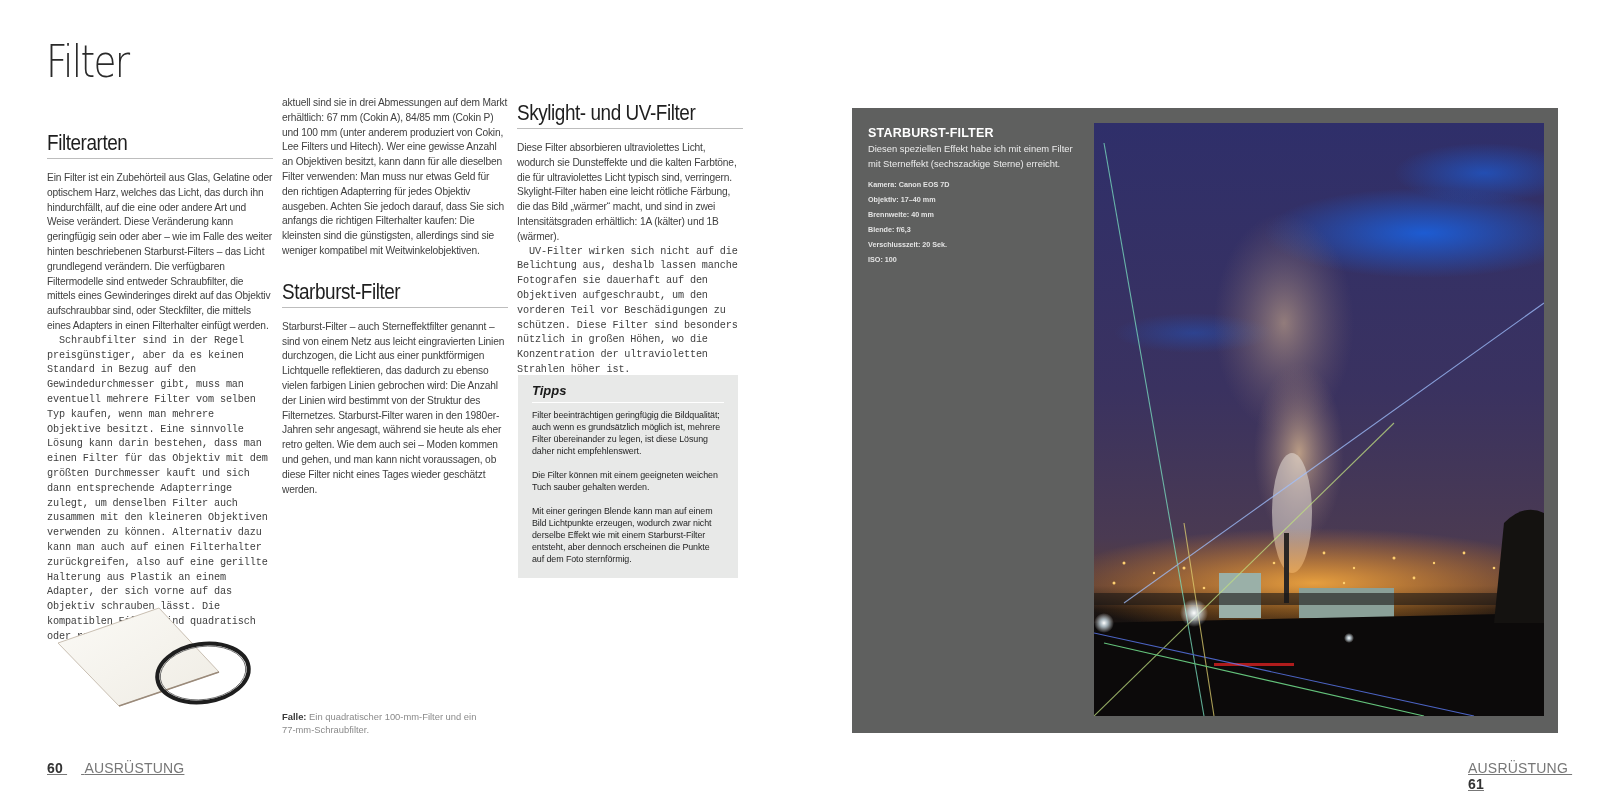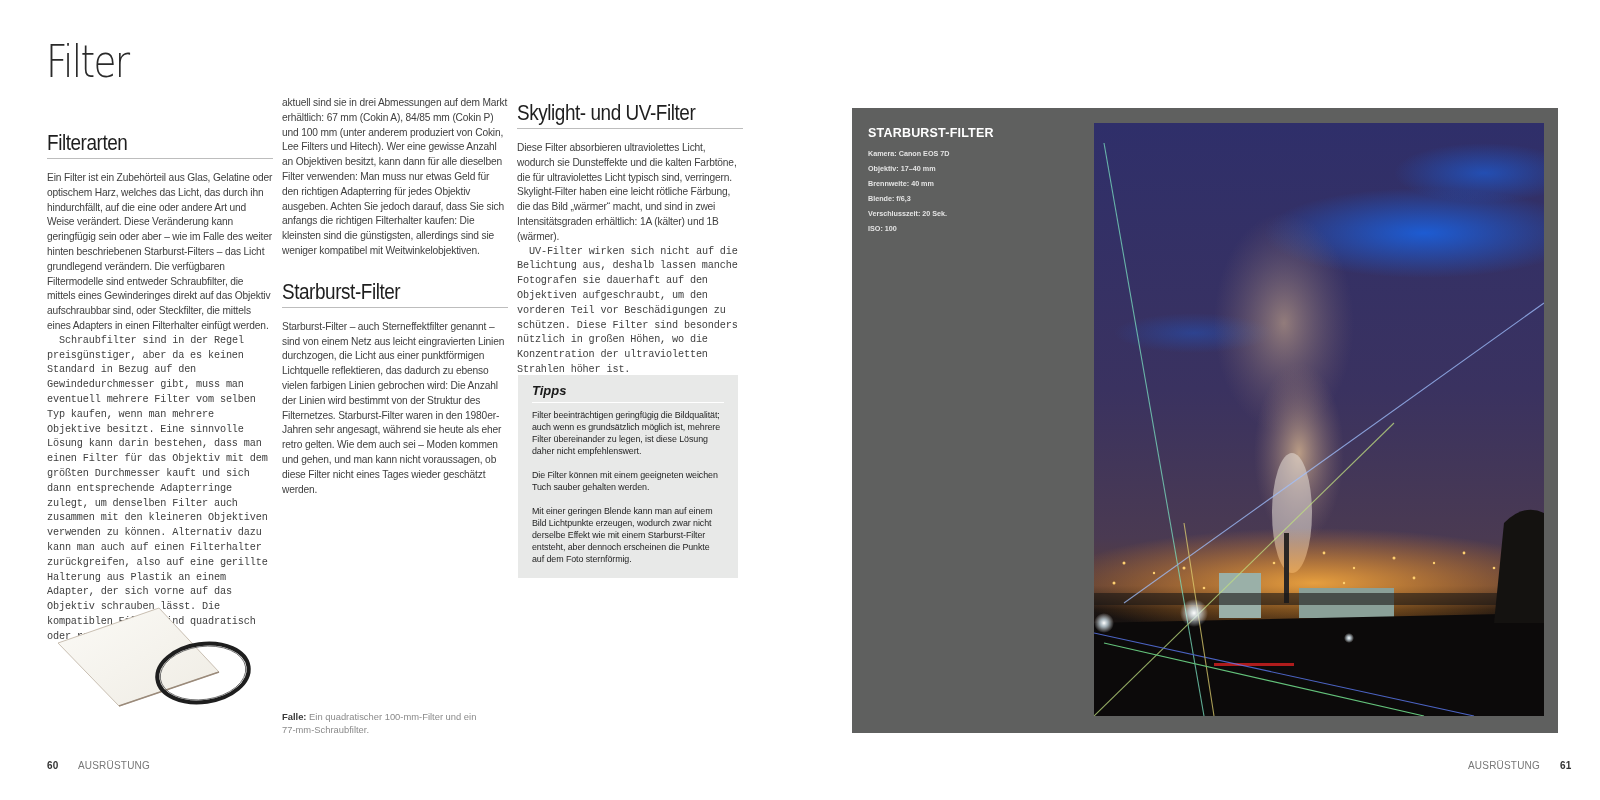--- a/index.html
+++ b/index.html
@@ -44,21 +44,21 @@
   }
 
   .filter-photo { position: absolute; left: 55px; top: 605px; width: 205px; height: 110px; }
 
   .caption {
     position: absolute; left: 282px; top: 710px; width: 200px;
     font-size: 9.4px; line-height: 13px; color: #8a8a8a;
   }
   .caption b { color: #3a3a3a; font-weight: bold; }
 
-  .folio { position: absolute; top: 760px; font-size: 10px; color: #777; letter-spacing: 0.2px; }
+  .folio { position: absolute; top: 760px; font-size: 14px; color: #777; letter-spacing: 0.2px; text-decoration: underline; }
   .folio .num { color: #333; font-weight: bold; }
 
   .photo-panel {
     position: absolute; left: 852px; top: 108px; width: 706px; height: 625px;
     background: #5f605f;
   }
   .panel-text { position: absolute; left: 16px; top: 18px; width: 210px; color: #f0f0f0; }
   .panel-title { font-size: 12.5px; font-weight: bold; color: #ffffff; letter-spacing: 0.2px; }
   .panel-desc { font-size: 9.4px; line-height: 14.5px; color: #ececec; margin-top: 2px; }
   .exif { margin-top: 6px; }
@@ -121,20 +121,21 @@
 
 <div class="folio" style="left:47px;">
   <span class="num">60</span>
   <span style="display:inline-block;width:14px"></span>
   <span>AUSRÜSTUNG</span>
 </div>
 
 <div class="photo-panel">
   <div class="panel-text">
     <div class="panel-title">STARBURST-FILTER</div>
+    <div class="panel-desc">Diesen speziellen Effekt habe ich mit einem Filter mit Sterneffekt (sechszackige Sterne) erreicht.</div>
     <div class="exif">
       <div>Kamera: Canon EOS 7D</div>
       <div>Objektiv: 17–40 mm</div>
       <div>Brennweite: 40 mm</div>
       <div>Blende: f/6,3</div>
       <div>Verschlusszeit: 20 Sek.</div>
       <div>ISO: 100</div>
     </div>
   </div>
 

